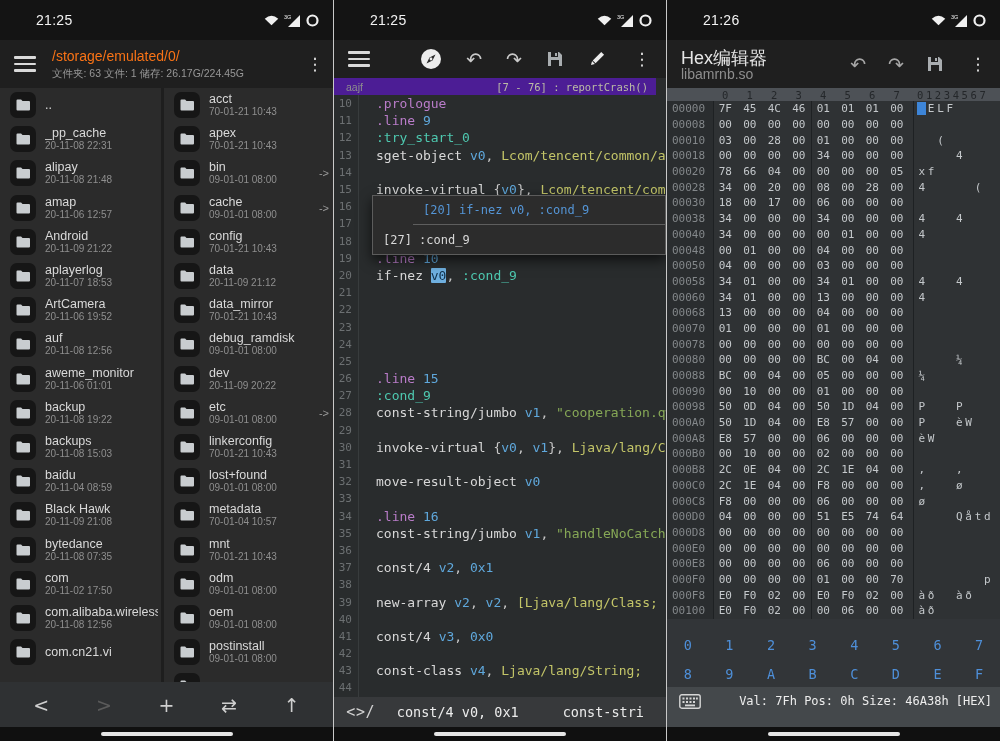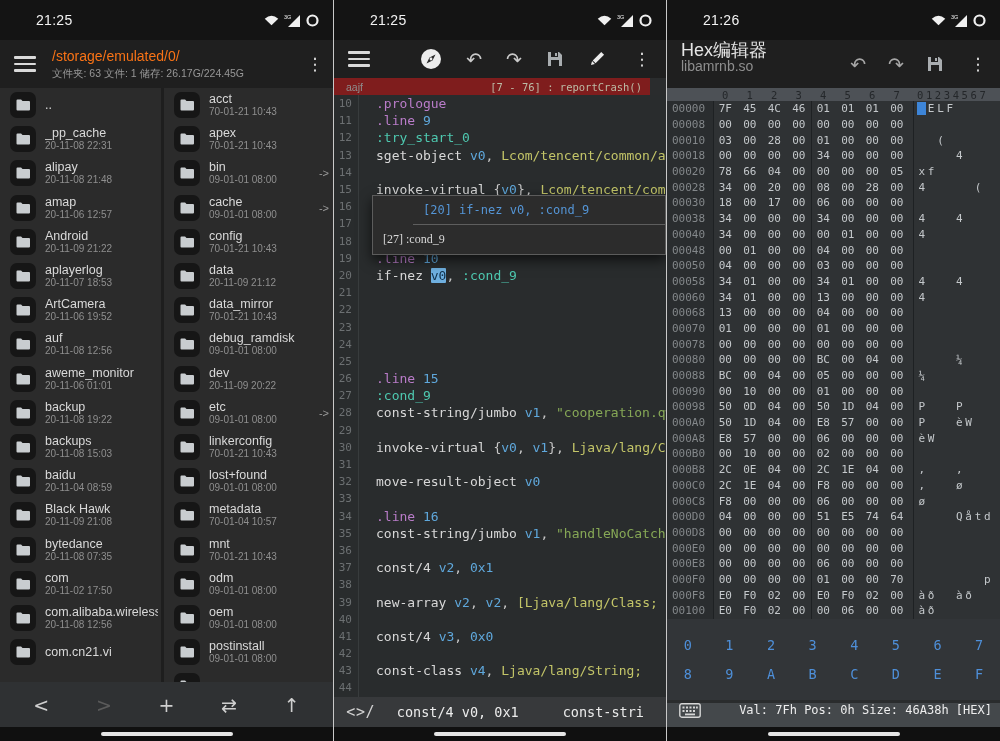--- a/index.html
+++ b/index.html
@@ -51,21 +51,21 @@
   .fm-toolbar .tbtn { color:#CFCFCF; font-size:19px; font-family:"DejaVu Sans", sans-serif;
                       width:40px; text-align:center; cursor:pointer; }
   .fm-toolbar .tbtn.dim { color:#5B5B5B; }
 
   
   .ed-toolbar { position:absolute; top:40px; left:0; right:0; height:38px; background:#1F1F1F;
                 display:flex; align-items:center; padding:0 12px 0 14px; }
   .ed-toolbar .spacer { flex:1; }
   .ed-icons { display:flex; align-items:center; gap:24px; }
   .uarrow { color:#C9C9C9; font-size:19px; font-family:"DejaVu Sans", sans-serif; line-height:20px; cursor:pointer; }
-  .ed-tabbar { position:absolute; top:78px; left:0; right:16px; height:17px; background:#7f1d1d;
+  .ed-tabbar { position:absolute; top:78px; left:0; right:10px; height:17px; background:#4c1d95;
                display:flex; align-items:center; justify-content:space-between; padding:0 8px 0 12px; }
   .ed-tab { color:#8E8E8E; font-size:10.5px; }
   .ed-range { color:#BCBCA6; font-size:10.5px; font-family:"DejaVu Sans Mono", monospace; }
 
   .ed-code { position:absolute; top:95px; left:0; right:0; height:602px; background:#292C2D;
              font-family:"DejaVu Sans Mono", monospace; }
   .gutterline { position:absolute; left:24px; top:0; bottom:0; width:1px; background:#383C3D; }
   .cline { height:17.2px; display:flex; align-items:center; }
   .ln { width:21px; margin-left:-3px; flex-shrink:0; text-align:right; color:#6C7072; font-size:11px; }
   .lc { padding-left:24px; white-space:pre; font-size:13px; color:#D4D4D4; }
@@ -77,32 +77,32 @@
   .tk-cls { color:#C3C568; }
   .tk-str { color:#86A856; }
   .tk-pn  { color:#C8C8C8; }
   .tk-sel { color:#10304A; background:#6FB0E0; border-radius:1px; }
 
   .ed-popup { position:absolute; left:38px; top:195px; width:294px; background:#2C2C2C;
               border:1px solid #5C5C5C; box-shadow:0 5px 12px rgba(0,0,0,.65); }
   .pop-row { height:29px; display:flex; align-items:center; padding:0 10px;
              font-family:"DejaVu Sans Mono", monospace; font-size:12px; cursor:pointer; }
   .pop-row.link { color:#5495D6; border-bottom:1px solid #5E5E5E;margin-left:40px; }
-  .pop-row.plain { color:#D8D8D8;font-family:Liberation Serif, serif; }
+  .pop-row.plain { color:#D8D8D8; }
 
   .ed-symbolbar { position:absolute; bottom:14px; left:0; right:0; height:30px; background:#37393B;
                   display:flex; align-items:center; gap:0; padding-left:12px; overflow:hidden; }
   .sym-key { color:#D2D2D2; font-size:15px; width:33px; text-align:center; cursor:pointer;
              font-family:"DejaVu Sans Mono", monospace; }
   .sym-snip { color:#ECECEC; font-size:13.5px; font-family:"DejaVu Sans Mono", monospace;
               white-space:nowrap; padding:0 22px; cursor:pointer; }
 
   
   .hx-header { position:absolute; top:40px; left:0; right:0; height:48px; background:#1F1F1F;
-               display:flex; padding:0 10px 0 14px; }
+               display:flex; align-items:center; padding:0 10px 0 14px; }
   .hx-titles { flex:1; min-width:0; }
   .hx-title { color:#E6E6E6; font-size:18px; line-height:20px; white-space:nowrap; }
   .hx-sub { color:#8E8E8E; font-size:14px; line-height:12px; }
   .hx-icons { display:flex; align-items:center; gap:22px; }
 
   .hx-colhead { position:absolute; top:88px; left:0; right:0; height:13px; background:#4D5156;
                 display:flex; align-items:center; font-family:"DejaVu Sans Mono", monospace;
                 font-size:10.5px; color:#24272A; }
   .hx-grid { position:absolute; top:101px; left:0; right:0; height:518px; background:#2F3234;
              font-family:"DejaVu Sans Mono", monospace; }
@@ -117,22 +117,22 @@
   .hd-off { width:46px; flex-shrink:0; }
   .hd-b { width:24.5px; flex-shrink:0; text-align:center; }
   .hd-asc { margin-left:8px; letter-spacing:2.6px; }
 
   .hx-keypad { position:absolute; top:619px; left:0; right:0; height:81px; background:#323538;
                display:flex; flex-direction:column; justify-content:space-evenly; padding:4px 0; }
   .kp-row { display:flex; }
   .kp-key { flex:1; text-align:center; color:#4E8FD9; font-size:13.5px;
             font-family:"DejaVu Sans Mono", monospace; cursor:pointer; }
 
-  .hx-status { position:absolute; bottom:14px; left:0; right:0; height:24px; background:#44484B;
-               display:flex; align-items:flex-start; justify-content:space-between; padding:0 8px 12px 12px; }
+  .hx-status { position:absolute; bottom:14px; left:0; right:0; height:40px; background:#44484B;
+               display:flex; align-items:center; justify-content:space-between; padding:0 8px 12px 12px; }
   .hx-stattext { color:#EDEDED; font-size:12px; font-family:"DejaVu Sans Mono", monospace; white-space:nowrap; }
 </style>
 </head>
 <body>
 
 <div class="app">
 
   <section class="panel" id="p1">
     <div class="sbar">
       <span class="time">21:25</span>

